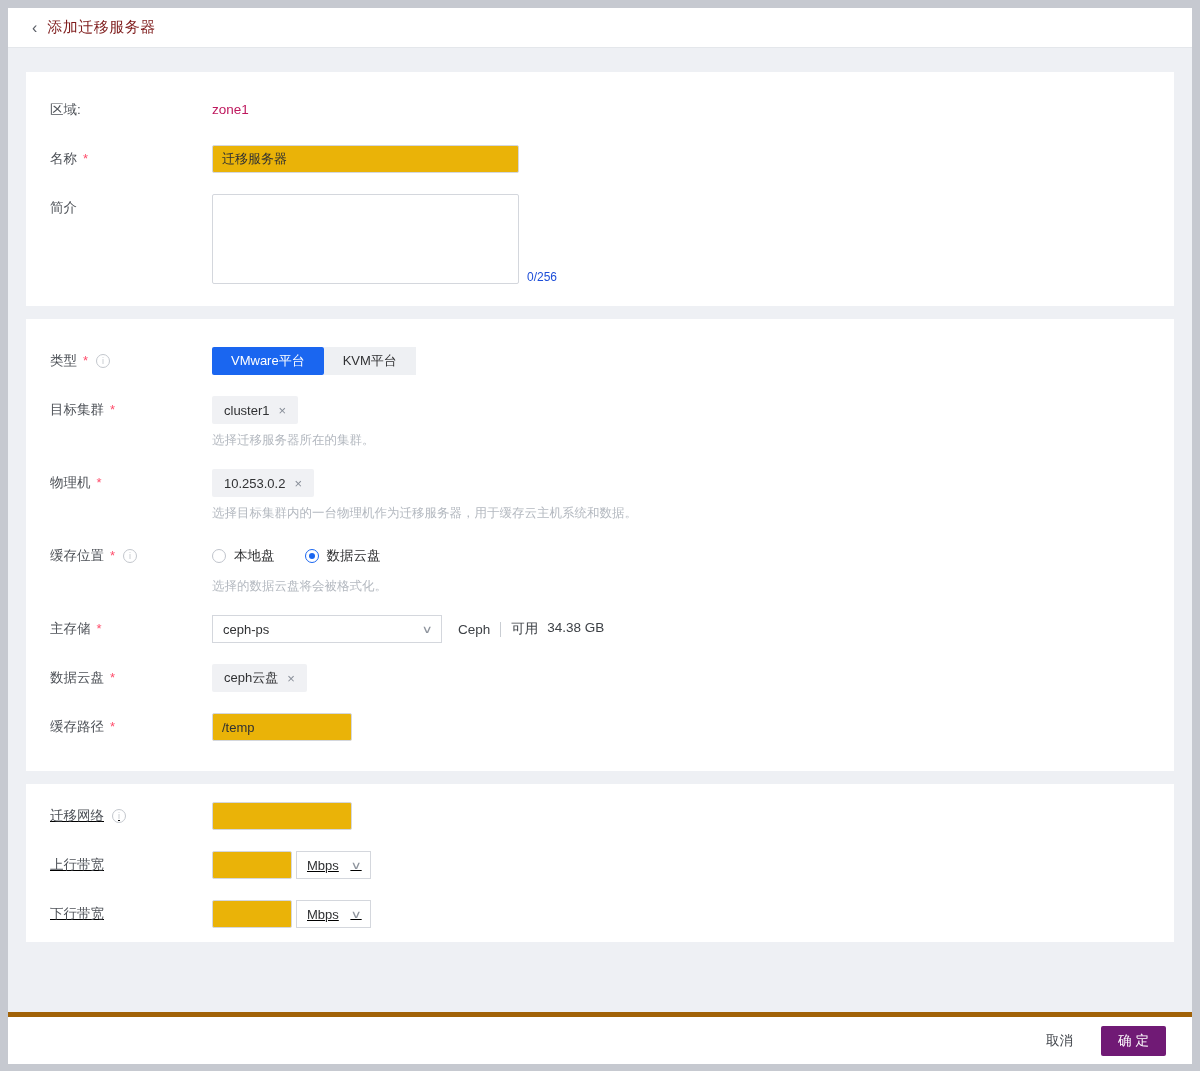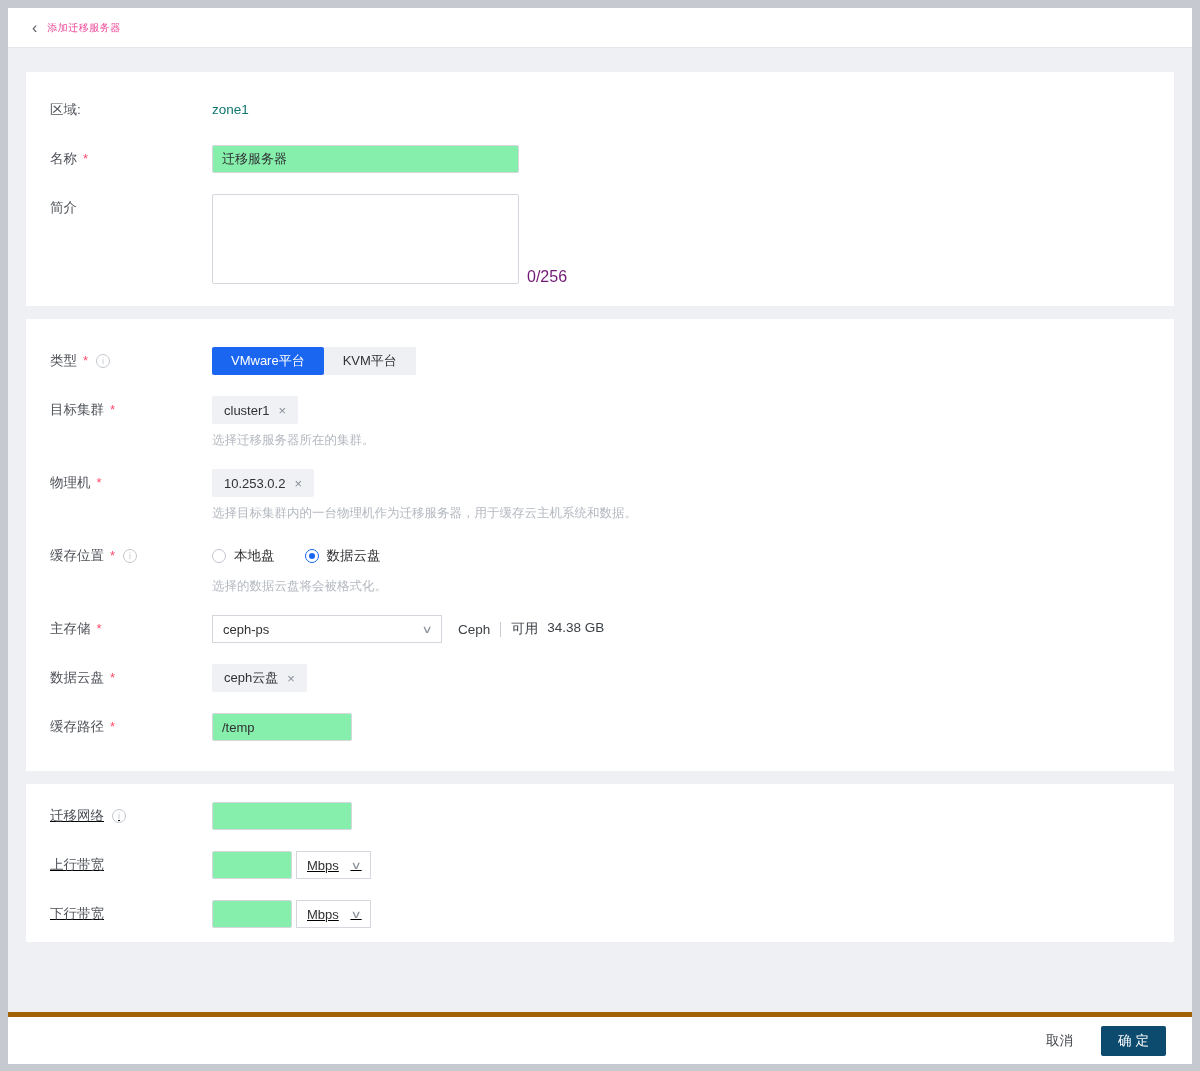--- a/index.html
+++ b/index.html
@@ -17,57 +17,57 @@
   }
   
   .header {
     height:40px; background:#fff; border-bottom:1px solid #e4e7eb;
     display:flex; align-items:center; padding:0 24px; flex:0 0 auto;
   }
   .back {
     color:#5a5e66; font-size:16px; line-height:1; cursor:pointer;
     margin-right:10px; font-weight:400;
   }
-  .title { font-size:10px; color:#ec4899; font-weight:500; letter-spacing:0.5px; }
+  .title { font-size:15px; color:#7f1d1d; font-weight:500; letter-spacing:0.5px; }
   
   .content { flex:1 1 auto; padding:24px 18px 0 18px; overflow:hidden; }
   .card { background:#fff; padding:24px 8px 22px 24px; margin-bottom:13px; }
   .card.c2 { padding:28px 24px 30px 24px; }
   .card.c3 { padding:18px 24px 14px 24px;text-decoration:underline; }
   .row { display:flex; align-items:flex-start; }
   .row + .row { margin-top:21px; }
   .lbl {
     flex:0 0 162px; font-size:13.5px; color:#4e5258; line-height:28px;
     display:flex; align-items:center; gap:4px;
   }
   .req { color:#ff4d6b; font-size:13px; margin-left:2px; line-height:28px; }
   .info {
     display:inline-flex; width:14px; height:14px; border:1px solid #c3c7cd;
     border-radius:50%; color:#c3c7cd; font-size:9px; align-items:center;
     justify-content:center; margin-left:4px; font-style:normal;
   }
   .ctrl { display:flex; flex-direction:column; }
   .ctrl-line { display:flex; align-items:center; }
   .help { margin-top:8px; font-size:12.5px; color:#b4b9c0; line-height:16px; }
-  .static-val { font-size:13.5px; color:#0f766e; line-height:28px; }
+  .static-val { font-size:13.5px; color:#be185d; line-height:28px; }
   input[type=text] {
     height:28px; border:1px solid #d4d7dd; border-radius:2px;
     padding:0 9px; font-size:13px; color:#303133; outline:none;
-    font-family:inherit; background:#86efac;
+    font-family:inherit; background:#eab308;
   }
   .inp-name { width:307px; }
   .inp-path { width:140px; }
   .inp-bw { width:80px; }
   textarea {
     width:307px; height:90px; border:1px solid #d4d7dd; border-radius:2px;
     padding:6px 9px; font-size:13px; color:#303133; resize:none; outline:none;
     font-family:inherit;
   }
   .ta-wrap { display:flex; align-items:flex-end; gap:8px; }
-  .counter { font-size:16px; color:#701a75; line-height:14px;text-align:center; }
+  .counter { font-size:12px; color:#1d4ed8; line-height:14px;text-align:center; }
   
   .seg { display:flex; }
   .seg-btn {
     height:28px; padding:0 19px; font-size:13px; border:none; cursor:pointer;
     background:#eef0f3; color:#303133; font-family:inherit;
   }
   .seg-btn.active { background:#1a66f0; color:#fff; border-radius:2px; }
   
   .tag {
     display:inline-flex; align-items:center; height:28px; background:#f0f1f4;
@@ -103,21 +103,21 @@
   .footer {
     flex:0 0 auto; height:52px; background:#fff; border-top:5px solid #a16207;
     display:flex; align-items:center; justify-content:flex-end;
     padding:0 26px; gap:28px;
   }
   .btn-cancel {
     background:none; border:none; font-size:13.5px; color:#43474d;
     cursor:pointer; font-family:inherit;
   }
   .btn-ok {
-    background:#0c4a6e; border:none; color:#fff; font-size:13.5px;
+    background:#701a75; border:none; color:#fff; font-size:13.5px;
     height:30px; padding:0 13px 0 17px; border-radius:2px; cursor:pointer;
     letter-spacing:4px; font-family:inherit;
   }
 </style>
 </head>
 <body>
 
 <div class="page">
 
   <div class="header">

